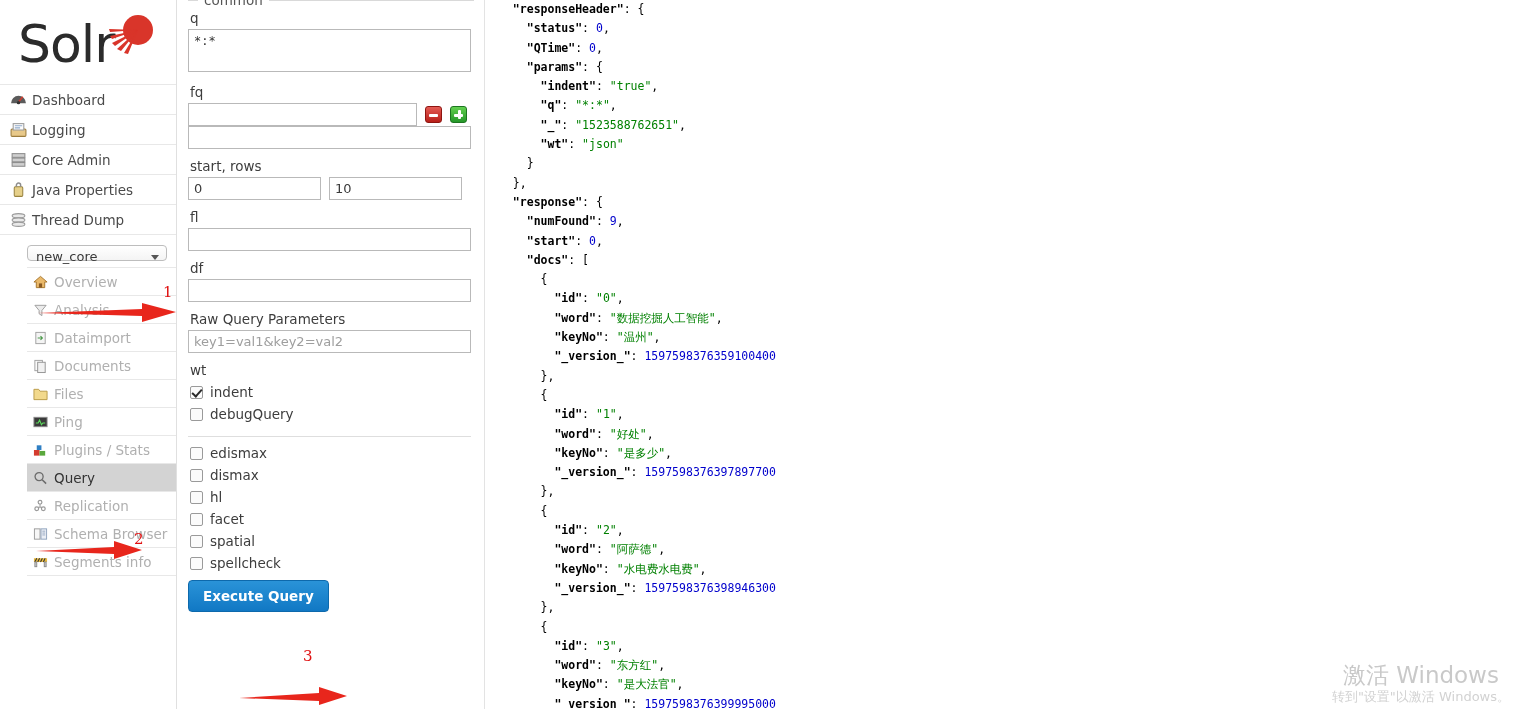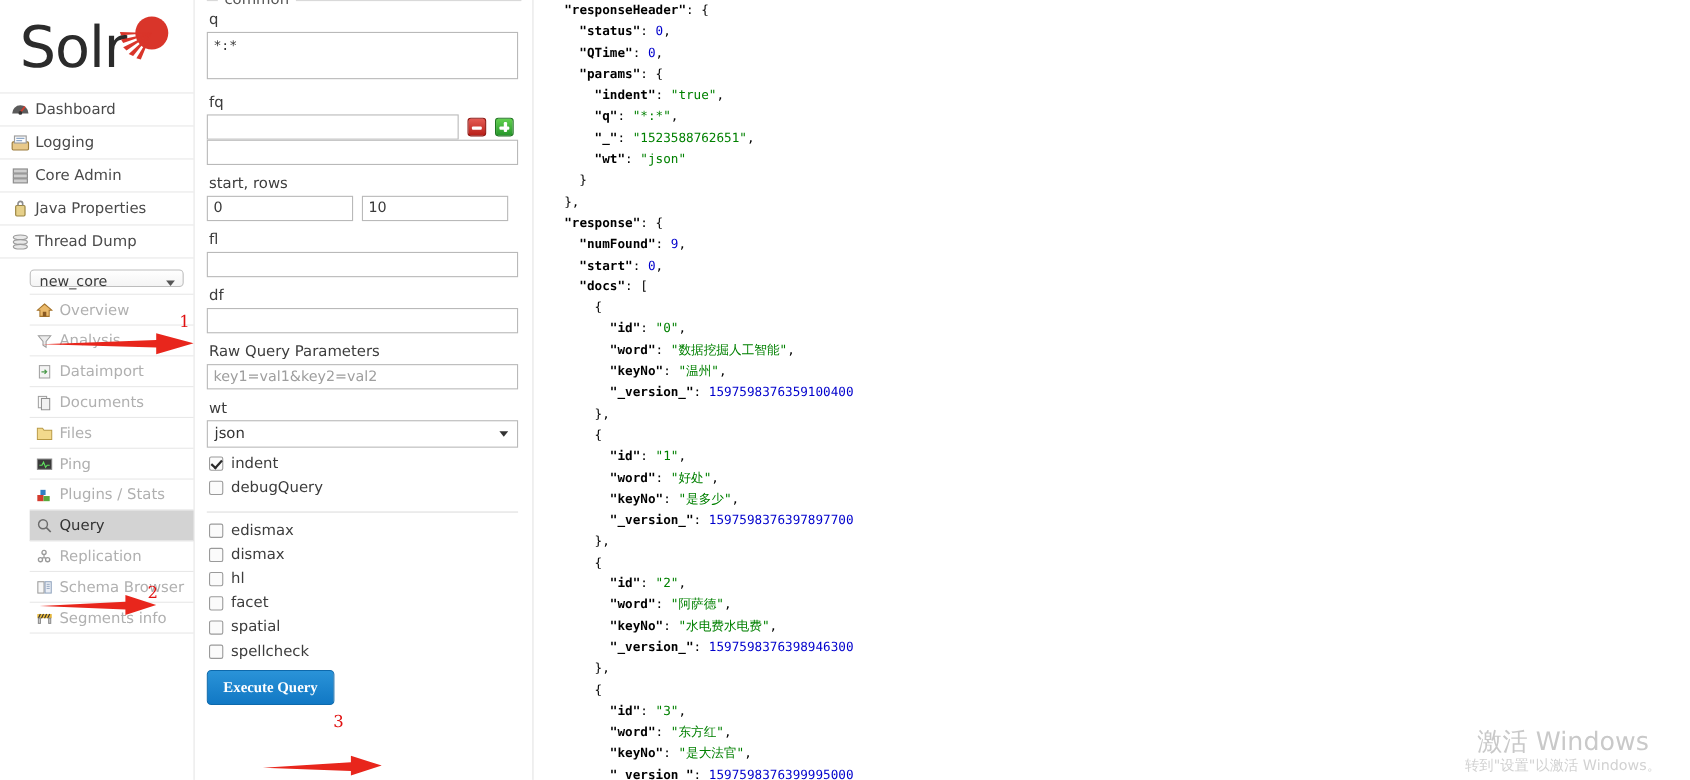--- a/index.html
+++ b/index.html
@@ -274,21 +274,20 @@
     margin-top: 9px;
     background: linear-gradient(#2a93d8, #1178c4);
     border: 1px solid #0d69ac;
     border-radius: 4px;
     color: #fff;
     font-weight: bold;
     font-size: 13.5px;
     padding: 7px 14px;
     display: inline-block;
     cursor: pointer;
-    font-family: Liberation Serif, serif;
   }
 
   
   .json-panel {
     flex: 1;
     height: 709px;
     box-sizing: border-box;
     padding: 0 0 0 14px;
     overflow: hidden;
     background: #fff;
@@ -517,24 +516,20 @@
     <label class="fld-label">fl</label>
     <input class="inp inp-wide" type="text" value="" style="">
 
     <label class="fld-label">df</label>
     <input class="inp inp-wide" type="text" value="" style="">
 
     <label class="fld-label">Raw Query Parameters</label>
     <input class="inp inp-wide" type="text" placeholder="key1=val1&amp;key2=val2" style="">
 
     <label class="fld-label">wt</label>
-    <div class="sel-wt">
-      <span>json</span>
-      <span class="caret"></span>
-    </div>
 
     <div class="chk-row">
       <span class="chkbox checked"></span>
       <span>indent</span>
     </div>
     <div class="chk-row">
       <span class="chkbox"></span>
       <span>debugQuery</span>
     </div>
 

